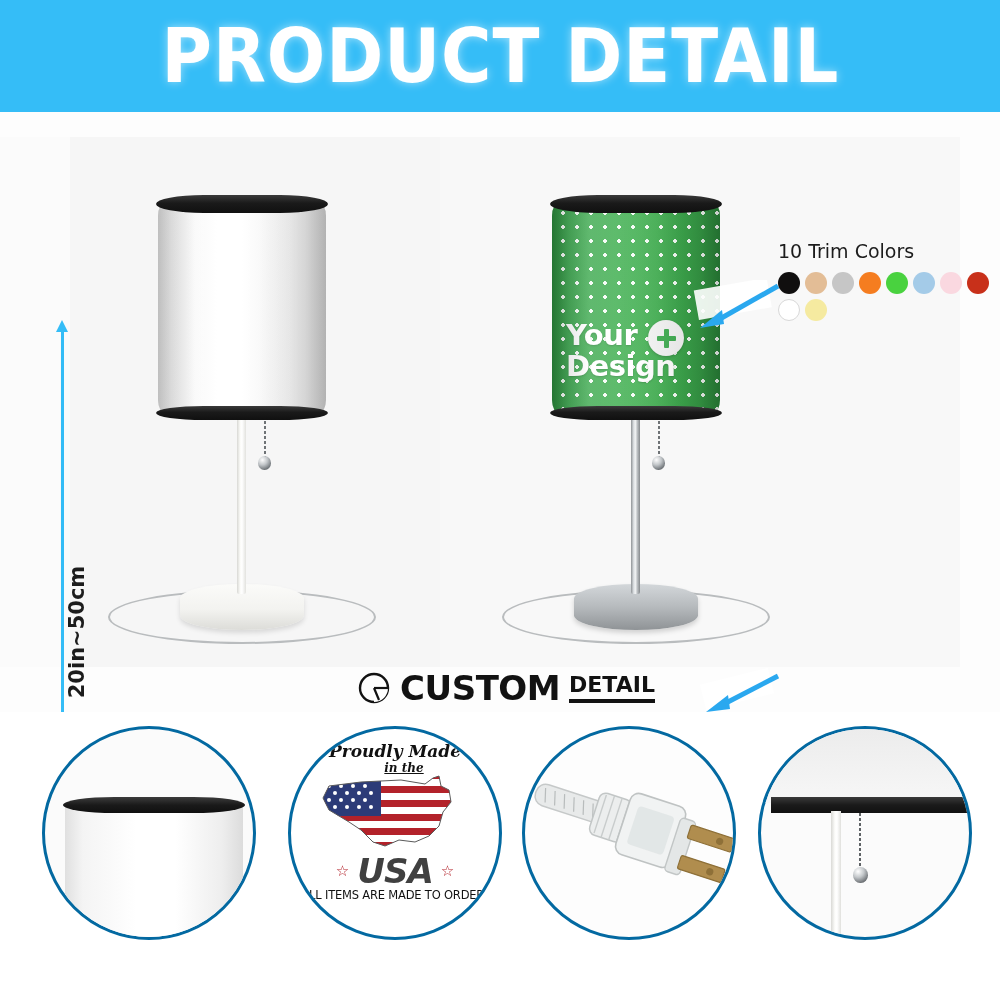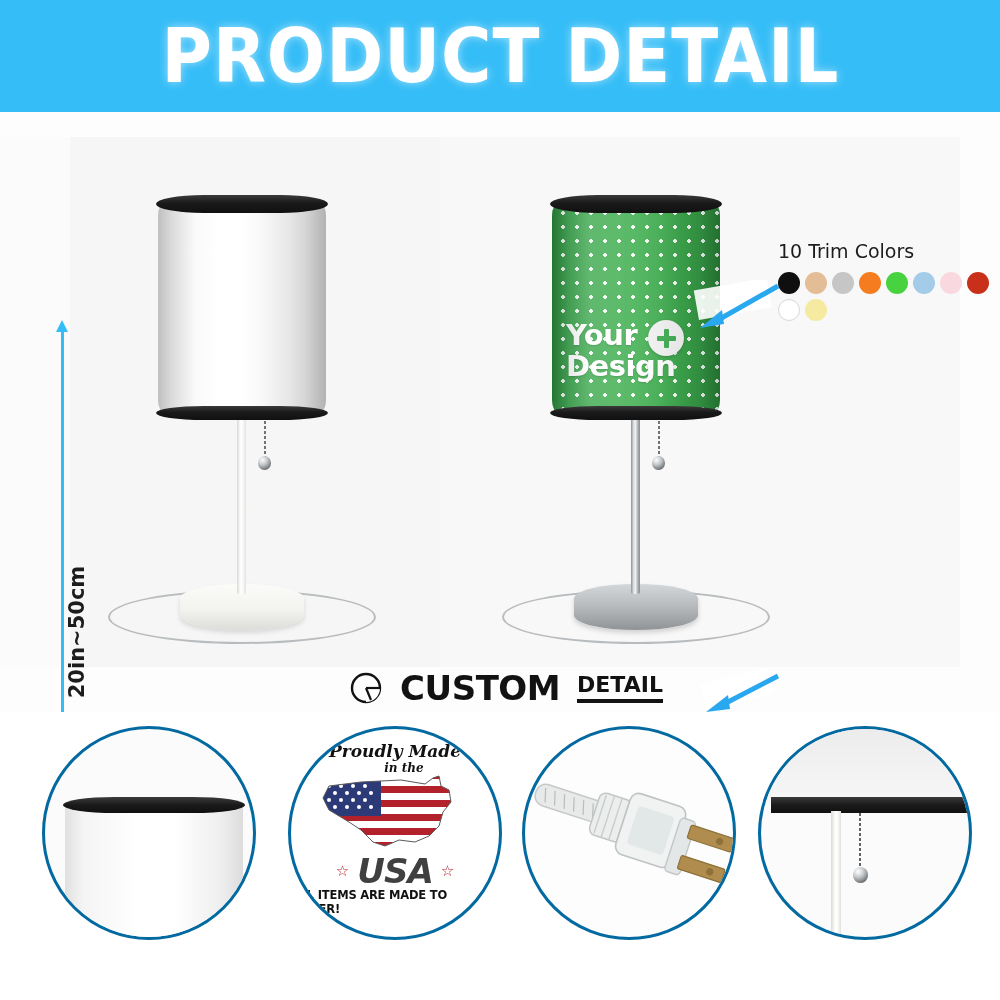--- a/index.html
+++ b/index.html
@@ -189,21 +189,21 @@
     font-size: 19px; color: #1c1c1c;
     font-family: "DejaVu Sans", sans-serif;
     white-space: nowrap;
   }
   .arrow-silver { position:absolute; left:700px; top:556px; width:86px; height:50px; }
 
   
   .logo-wrap {
     position: absolute; left: 0; top: 664px;
     width: 1000px; height: 48px;
-    display:flex; align-items:center; justify-content:center; gap:16px;padding-left:12px;
+    display:flex; align-items:center; justify-content:center; gap:8px;padding-left:12px;
   }
   .logo-c {
     width: 34px; height: 34px; position: relative; margin-right: 1px;
   }
   .logo-c svg { display:block; }
   .logo-custom {
     font-size: 34px; font-weight: bold; color:#121212;
     font-family:"DejaVu Sans", sans-serif; letter-spacing:-0.5px;
   }
   .logo-witch-box { display:flex; flex-direction:column; align-items:stretch; margin-left:1px; }
@@ -224,28 +224,28 @@
     background: #fbfbfb;
     overflow: hidden;
   }
 
   .usa-badge-inner { position:absolute; inset:0; display:flex; flex-direction:column; align-items:center; }
   .usa-top-text {
     font-family: "DejaVu Serif", serif;
     font-style: italic; font-weight: bold;
     font-size: 17px; color:#111; margin-top:14px; line-height:16px;
   }
-  .usa-in-the { font-size: 12px; margin-left: 18px; margin-top: 1px; }
+  .usa-in-the { font-size: 12px; margin-left: 18px; margin-top: 1px; text-decoration: underline; }
   .usa-word {
     font-size: 34px; font-weight: bold; font-style: italic;
     color:#404040; font-family:"DejaVu Sans", sans-serif;
     letter-spacing:-1px; line-height:34px;
   }
   .usa-sub {
-    font-size: 11.5px; font-weight: bold; color:#111;
+    font-size: 11.5px; font-weight: normal; color:#111;
     font-family:"DejaVu Sans", sans-serif; letter-spacing:-0.2px;
   }
   .usa-star { color:#b3222a; font-size:15px; }
 </style>
 </head>
 <body>
 
 <div class="header-banner">
   <div class="header-title">PRODUCT DETAIL</div>
 </div>

